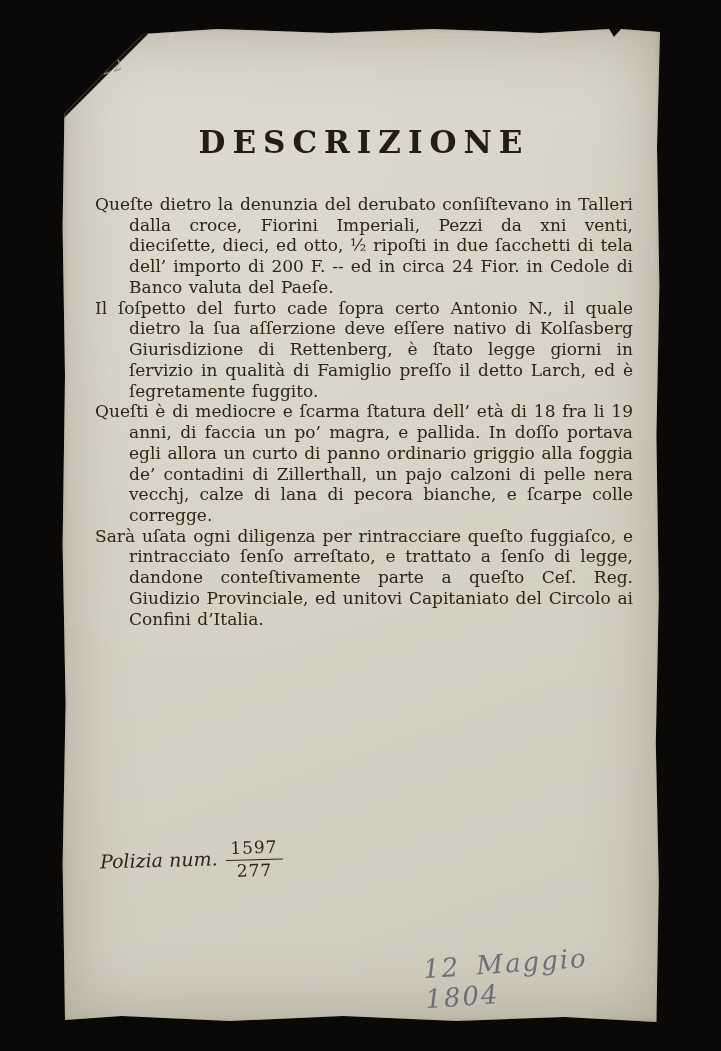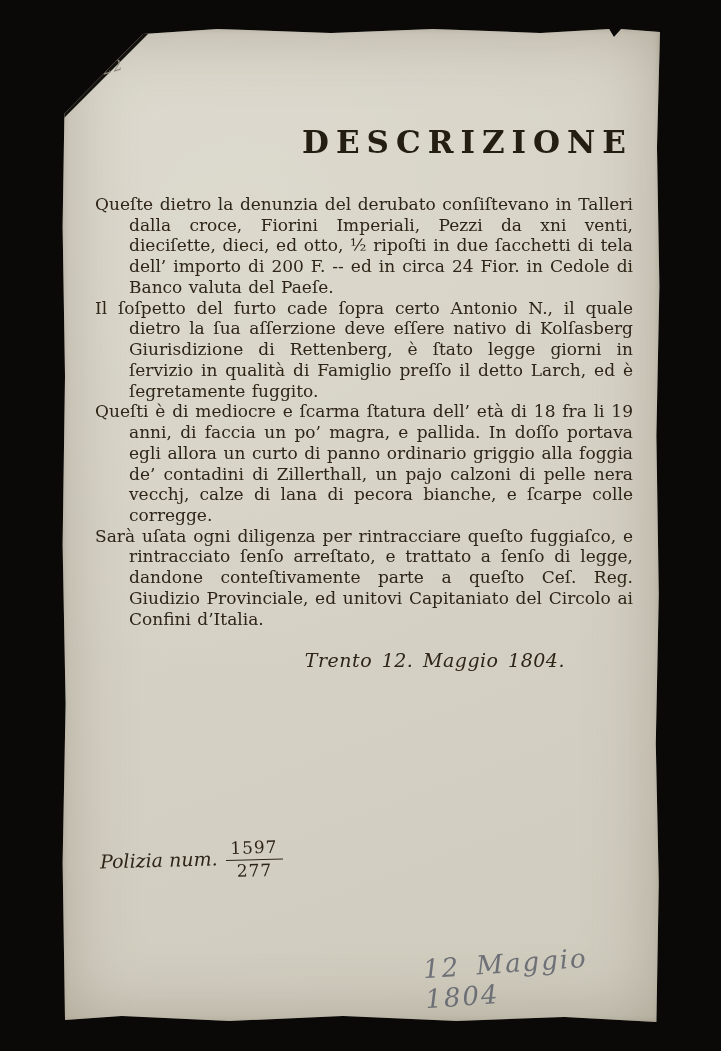--- a/index.html
+++ b/index.html
@@ -50,21 +50,21 @@
   
   .content {
     position: absolute;
     left: 33px;
     top: 96px;
     width: 538px;
     color: #2e2517;
   }
 
   .doc-title {
-    text-align: right;
+    text-align: center;
     font-size: 31px;
     font-weight: bold;
     letter-spacing: 7px;
     color: #241d12;
     margin: 0 0 34px 0;
   }
 
   .body-text p {
     margin: 0;
     font-size: 17px;
@@ -157,21 +157,20 @@
   <div class="content">
     <h1 class="doc-title">DESCRIZIONE</h1>
 
     <div class="body-text">
       <p><span>Queſte dietro la denunzia del derubato conſiſtevano in Talleri dalla croce, Fiorini Imperiali, Pezzi da xni venti, dieciſette, dieci, ed otto, ½ ripoſti in due ſacchetti di tela dell’ importo di 200 F. -- ed in circa 24 Fior. in Cedole di Banco valuta del Paeſe.</span></p>
       <p><span>Il ſoſpetto del furto cade ſopra certo Antonio N., il quale dietro la ſua aſſerzione deve eſſere nativo di Kolſasberg Giurisdizione di Rettenberg, è ſtato legge giorni in ſervizio in qualità di Famiglio preſſo il detto Larch, ed è ſegretamente fuggito.</span></p>
       <p><span>Queſti è di mediocre e ſcarma ſtatura dell’ età di 18 fra li 19 anni, di faccia un po’ magra, e pallida. In doſſo portava egli allora un curto di panno ordinario griggio alla foggia de’ contadini di Zillerthall, un pajo calzoni di pelle nera vecchj, calze di lana di pecora bianche, e ſcarpe colle corregge.</span></p>
       <p><span>Sarà uſata ogni diligenza per rintracciare queſto fuggiaſco, e rintracciato ſenſo arreſtato, e trattato a ſenſo di legge, dandone conteſtivamente parte a queſto Ceſ. Reg. Giudizio Provinciale, ed unitovi Capitaniato del Circolo ai Confini d’Italia.</span></p>
     </div>
 
-    <div class="dateline">Trento 12. Maggio 1804.</div>
   </div>
 
   <div class="polizia">
     <span>Polizia num.</span><span class="fraction"><span class="frac-top" style="display: block;">1597</span><span class="frac-bottom" style="display: block;">277</span></span>
   </div>
 
   <span class="hand hand-date">12 Maggio 1804</span>
 
 </div>
 

